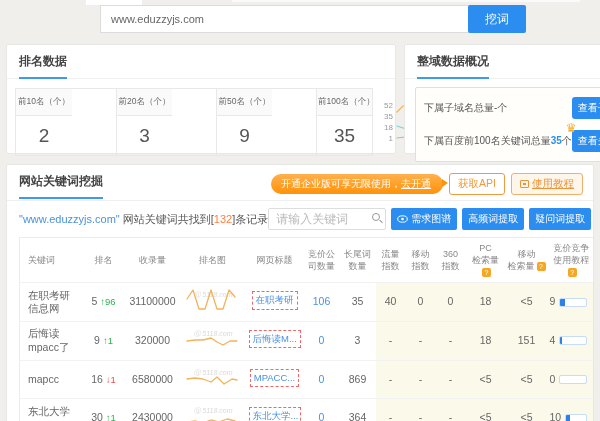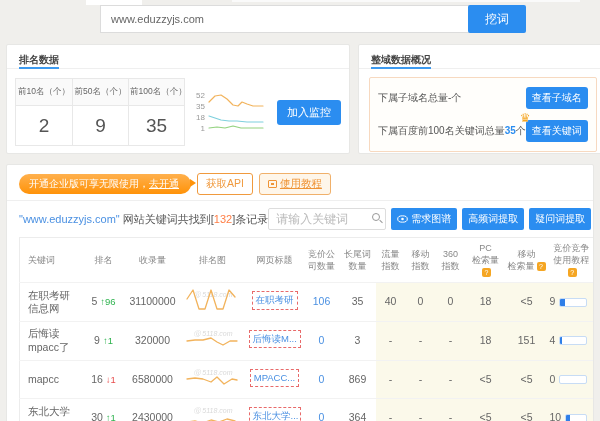--- a/index.html
+++ b/index.html
@@ -10,26 +10,26 @@
   .topbar { position:relative; height:38px; background:#f0efec; }
   .tab-remnant { position:absolute; left:86px; top:0; width:56px; height:5px; background:#fff; }
   .line-remnant { position:absolute; left:232px; top:0; width:348px; height:2px; background:#fafafa; }
   .url-input { position:absolute; left:100px; top:5px; width:416px; height:28px; border:1px solid #dcdcdc; background:#fff; font-size:11px; color:#666; padding:0 10px; outline:none; }
   .dig-btn { position:absolute; left:468px; top:5px; width:58px; height:28px; background:#2b8df0; color:#fff; border:none; font-size:12px; border-radius:2px; cursor:pointer; }
 
   
   .cards-row { display:flex; gap:8px; padding:6px 6px 0 6px; }
   .card { background:#fff; border:1px solid #e7e7e5; border-radius:2px; }
   .card-head { padding:8px 12px 0 12px; border-bottom:1px solid #efefef; display:flex; justify-content:space-between; align-items:flex-start; }
-  .card-title { display:inline-block; font-size:10px; font-weight:bold; color:#444; border-bottom:2px solid #3d9af0; margin-bottom:-1px; }
+  .card-title { display:inline-block; font-size:12px; font-weight:bold; color:#444; padding-bottom:7px; border-bottom:2px solid #3d9af0; margin-bottom:-1px; }
 
   
   .rank-card { width:390px; height:110px; }
   .rank-body { display:flex; align-items:center; padding:9px 8px; gap:6px; }
-  .stats-table { display:flex; border:1px solid #e8e8e8; }
+  .stats-table { display:flex; border:1px solid #e8e8e8;gap:44px; }
   .stat { width:56px; text-align:center; border-left:1px solid #e8e8e8; }
   .stat:first-child { border-left:none; }
   .stat .lbl { font-size:8.5px; color:#666; background:#fafafa; padding:7px 1px; border-bottom:1px solid #e8e8e8; white-space:nowrap; overflow:hidden; }
   .stat .val { font-size:19px; color:#555; padding:9px 0 8px 0; }
   .rank-chart { display:flex; align-items:stretch; }
   .ticks { display:flex; flex-direction:column; justify-content:space-between; font-size:8px; color:#999; text-align:right; width:16px; padding:1px 2px 1px 0; }
   .rank-btns { display:flex; flex-direction:column; gap:10px; margin-left:4px; }
   .blue-btn { background:#2b8df0; color:#fff; border:none; border-radius:3px; font-size:11px; padding:5px 10px; cursor:pointer; white-space:nowrap;text-align:right; }
 
   
@@ -97,20 +97,24 @@
     <div class="card-head">
       <span class="card-title">排名数据</span>
     </div>
     <div class="rank-body">
       <div class="stats-table" id="stats-row">
           <div class="stat">
             <div class="lbl">前10名（个）</div>
             <div class="val">2</div>
           </div>
           <div class="stat">
+            <div class="lbl">前20名（个）</div>
+            <div class="val">3</div>
+          </div>
+          <div class="stat">
             <div class="lbl">前50名（个）</div>
             <div class="val">9</div>
           </div>
           <div class="stat">
             <div class="lbl">前100名（个）</div>
             <div class="val">35</div>
           </div>
         </div>
       <div class="rank-chart">
         <div class="ticks" id="rank-ticks">
@@ -143,20 +147,21 @@
         <div class="ov-row">
           <span class="ov-label"><span>下属百度前100名关键词总量</span><span class="hl">35</span><span>个</span></span>
           <button class="ov-btn">查看关键词<span class="crown">♛</span></button>
         </div>
       </div>
   </div>
 </div>
 
 <div class="card miner-card">
   <div class="miner-head">
+    <span class="card-title">网站关键词挖掘</span>
     <div class="promo-group">
       <span class="promo-pill"><span>开通企业版可享无限使用，</span><span class="golink">去开通</span></span>
       <button class="api-btn">获取API</button>
       <button class="tut-btn">
           <span class="tut-icon"></span>
           <span>使用教程</span>
         </button>
     </div>
   </div>
 

